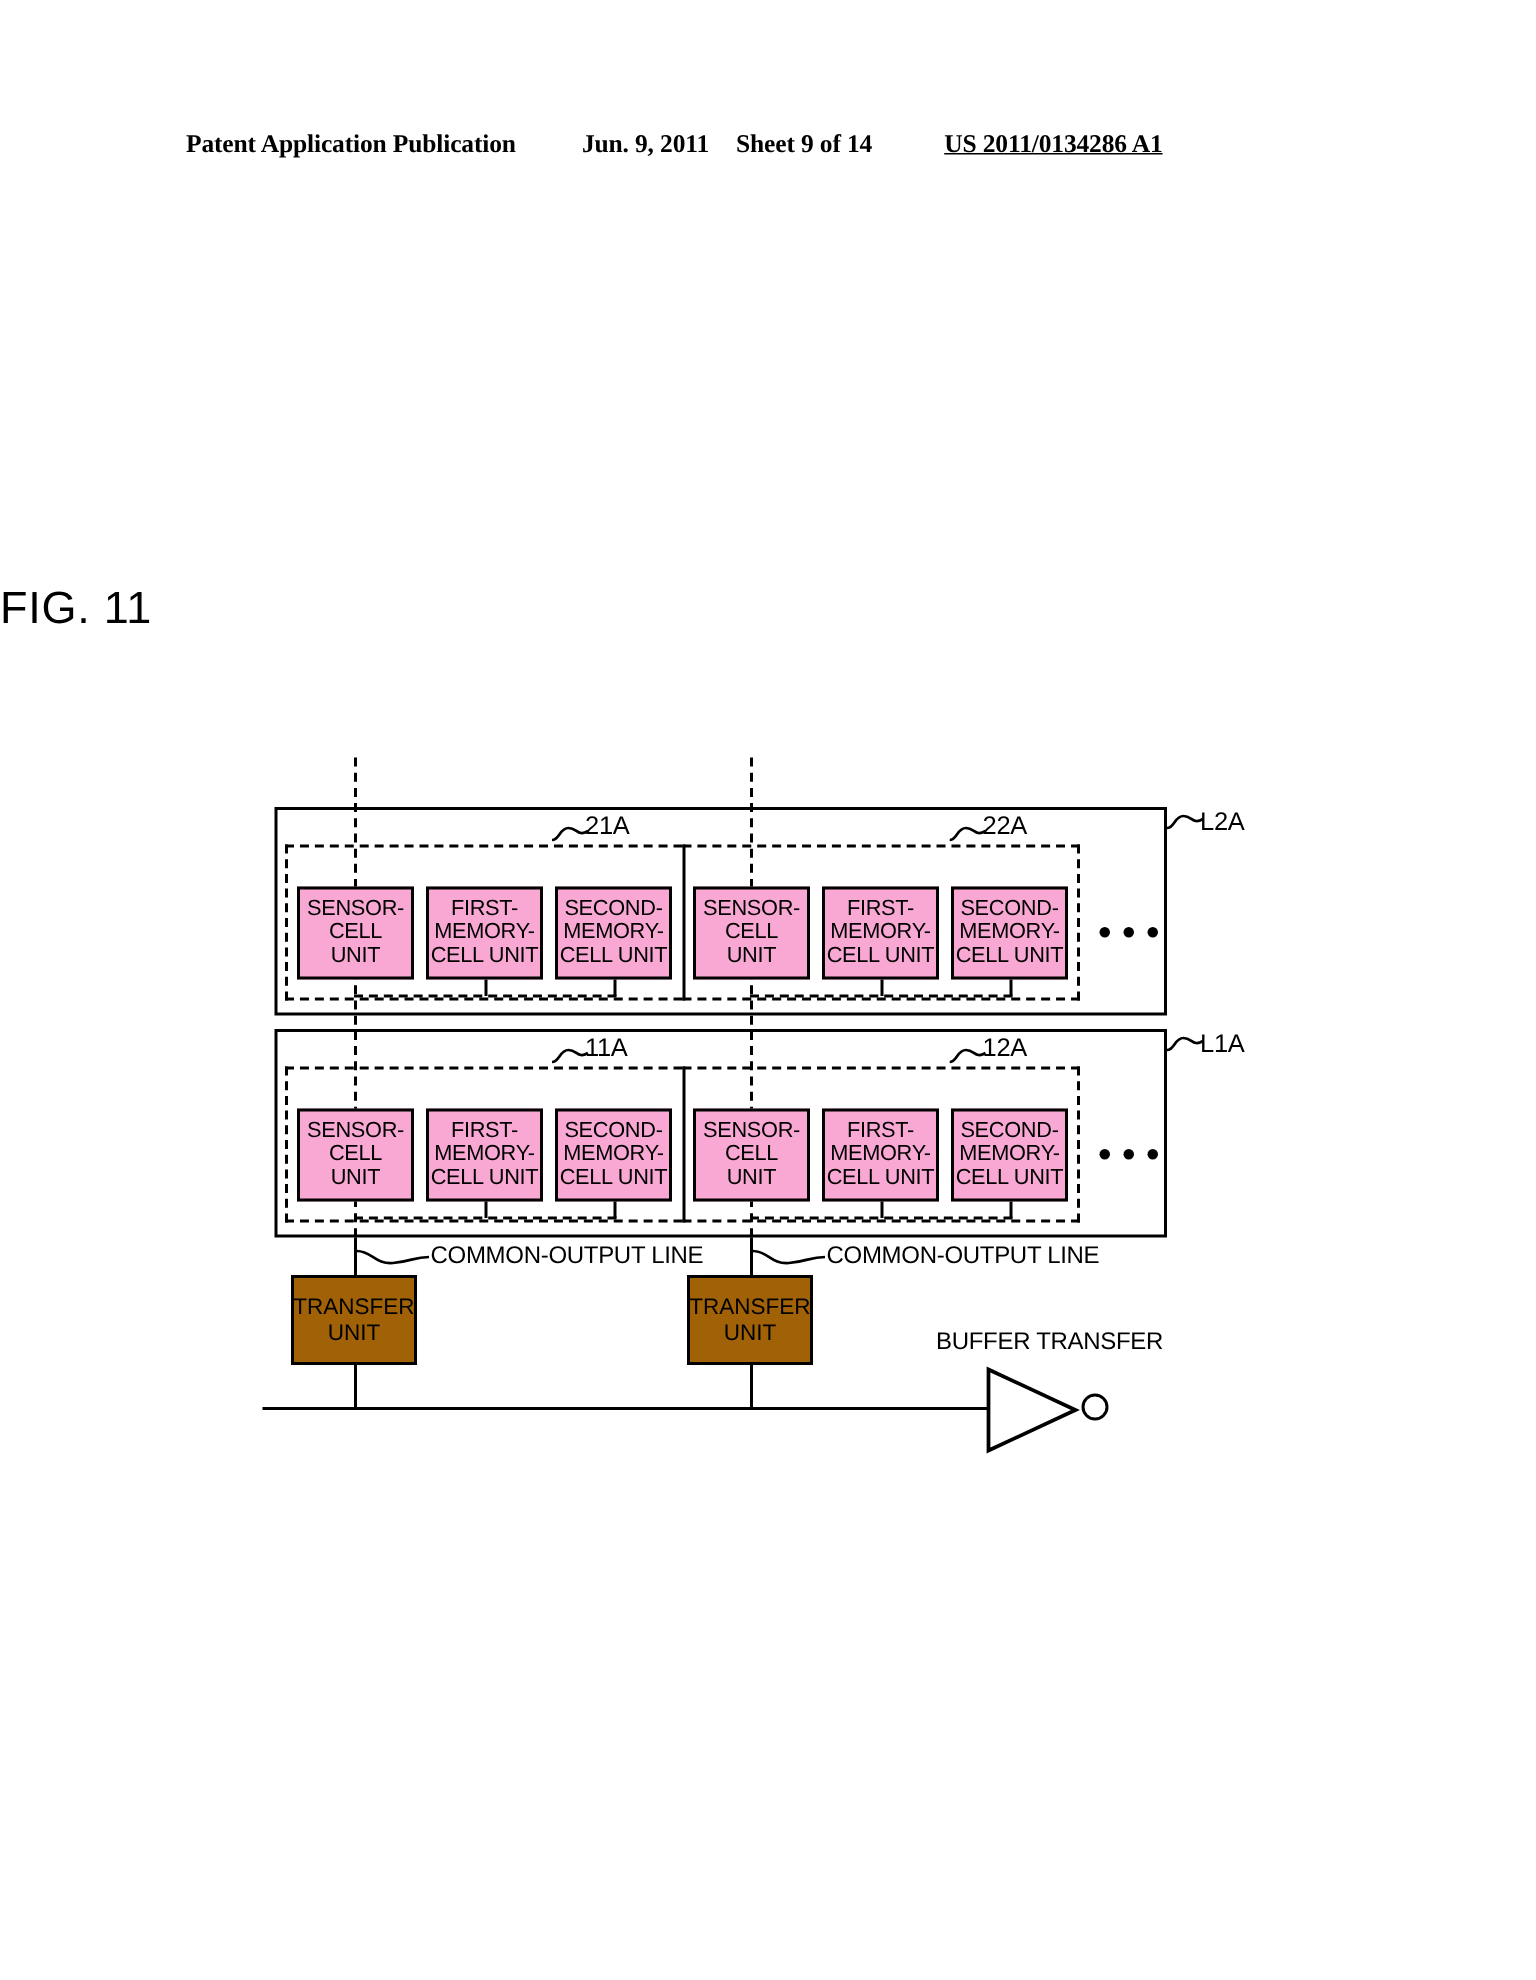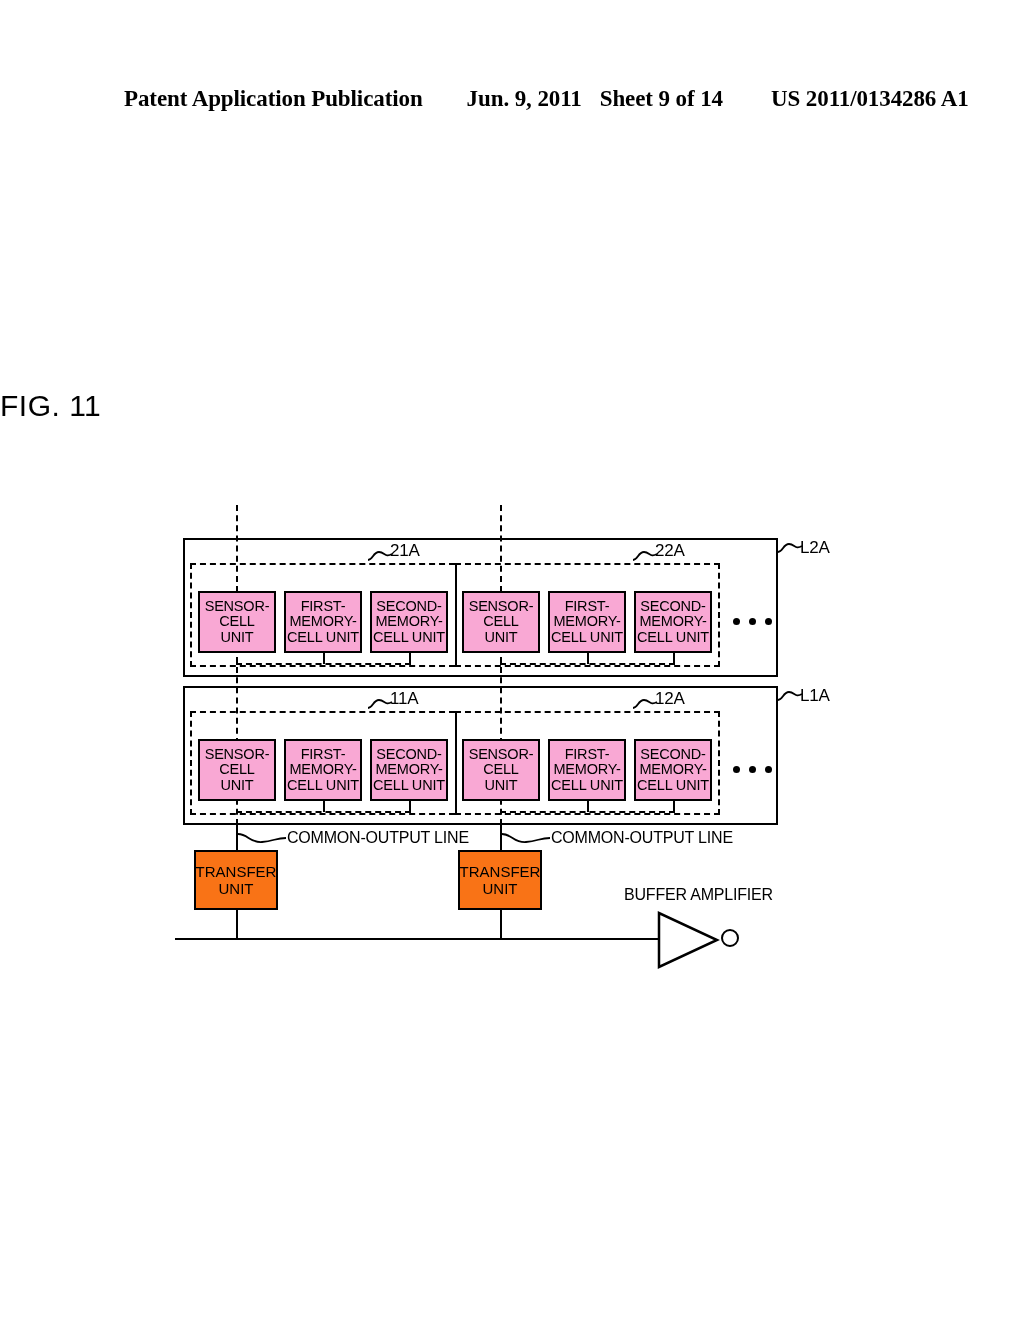--- a/index.html
+++ b/index.html
@@ -19,30 +19,30 @@
 
   
   #page-header {
     position: absolute;
     top: 86px;
     left: 124px;
     width: 776px;
     height: 24px;
     font-family: "Liberation Serif", serif;
     font-weight: bold;
-    font-size: 23px;
+    font-size: 17px;
     letter-spacing: -0.1px;
     white-space: nowrap;
     display: flex;
     align-items: baseline;
   }
   #page-header .hdr-pub      { }
   #page-header .hdr-date     { margin-left: 44px; }
   #page-header .hdr-sheet    { margin-left: 18px; }
-  #page-header .hdr-patno    { margin-left: 48px; }
+  #page-header .hdr-patno    { margin-left: 48px; text-decoration: underline; }
 
   
   #fig-title {
     position: absolute;
     top: 389px;
     left: 0;
     width: 1024px;
     font-size: 30px;
     letter-spacing: 0.5px;
   }
@@ -96,21 +96,21 @@
     line-height: 15.5px;
     letter-spacing: -0.2px;
     white-space: pre-line;
   }
 
   
   .transfer-unit {
     position: absolute;
     border: 2px solid #000;
     box-sizing: border-box;
-    background: #f97316;
+    background: #a16207;
     display: flex;
     align-items: center;
     justify-content: center;
     text-align: center;
     font-size: 15px;
     line-height: 17px;
     white-space: pre-line;
   }
 
   
@@ -335,21 +335,21 @@
   </div>
   <div class="dlabel small" style="left:551px; top:829px;">COMMON-OUTPUT LINE</div>
 
   <div class="transfer-unit" style="left:194px; top:850px; width:84px; height:60px;">TRANSFER
 UNIT</div>
   <div class="transfer-unit" style="left:458px; top:850px; width:84px; height:60px;">TRANSFER
 UNIT</div>
 
   <div class="hline" style="left:175px; top:938px; width:485px;"></div>
 
-  <div class="dlabel small" style="left:624px; top:886px;">BUFFER AMPLIFIER</div>
+  <div class="dlabel small" style="left:624px; top:886px;">BUFFER TRANSFER</div>
 
   <div class="amp-wrap" style="left:656px; top:910px;">
     <svg width="70" height="60" viewBox="0 0 70 60">
       <polygon points="3,3 3,57 61,30" fill="#fff" stroke="#000" stroke-width="2.5" stroke-linejoin="miter"></polygon>
     </svg>
   </div>
   <div class="amp-circle" style="left:721px; top:929px; width:18px; height:18px;"></div>
 
 </div>
 

